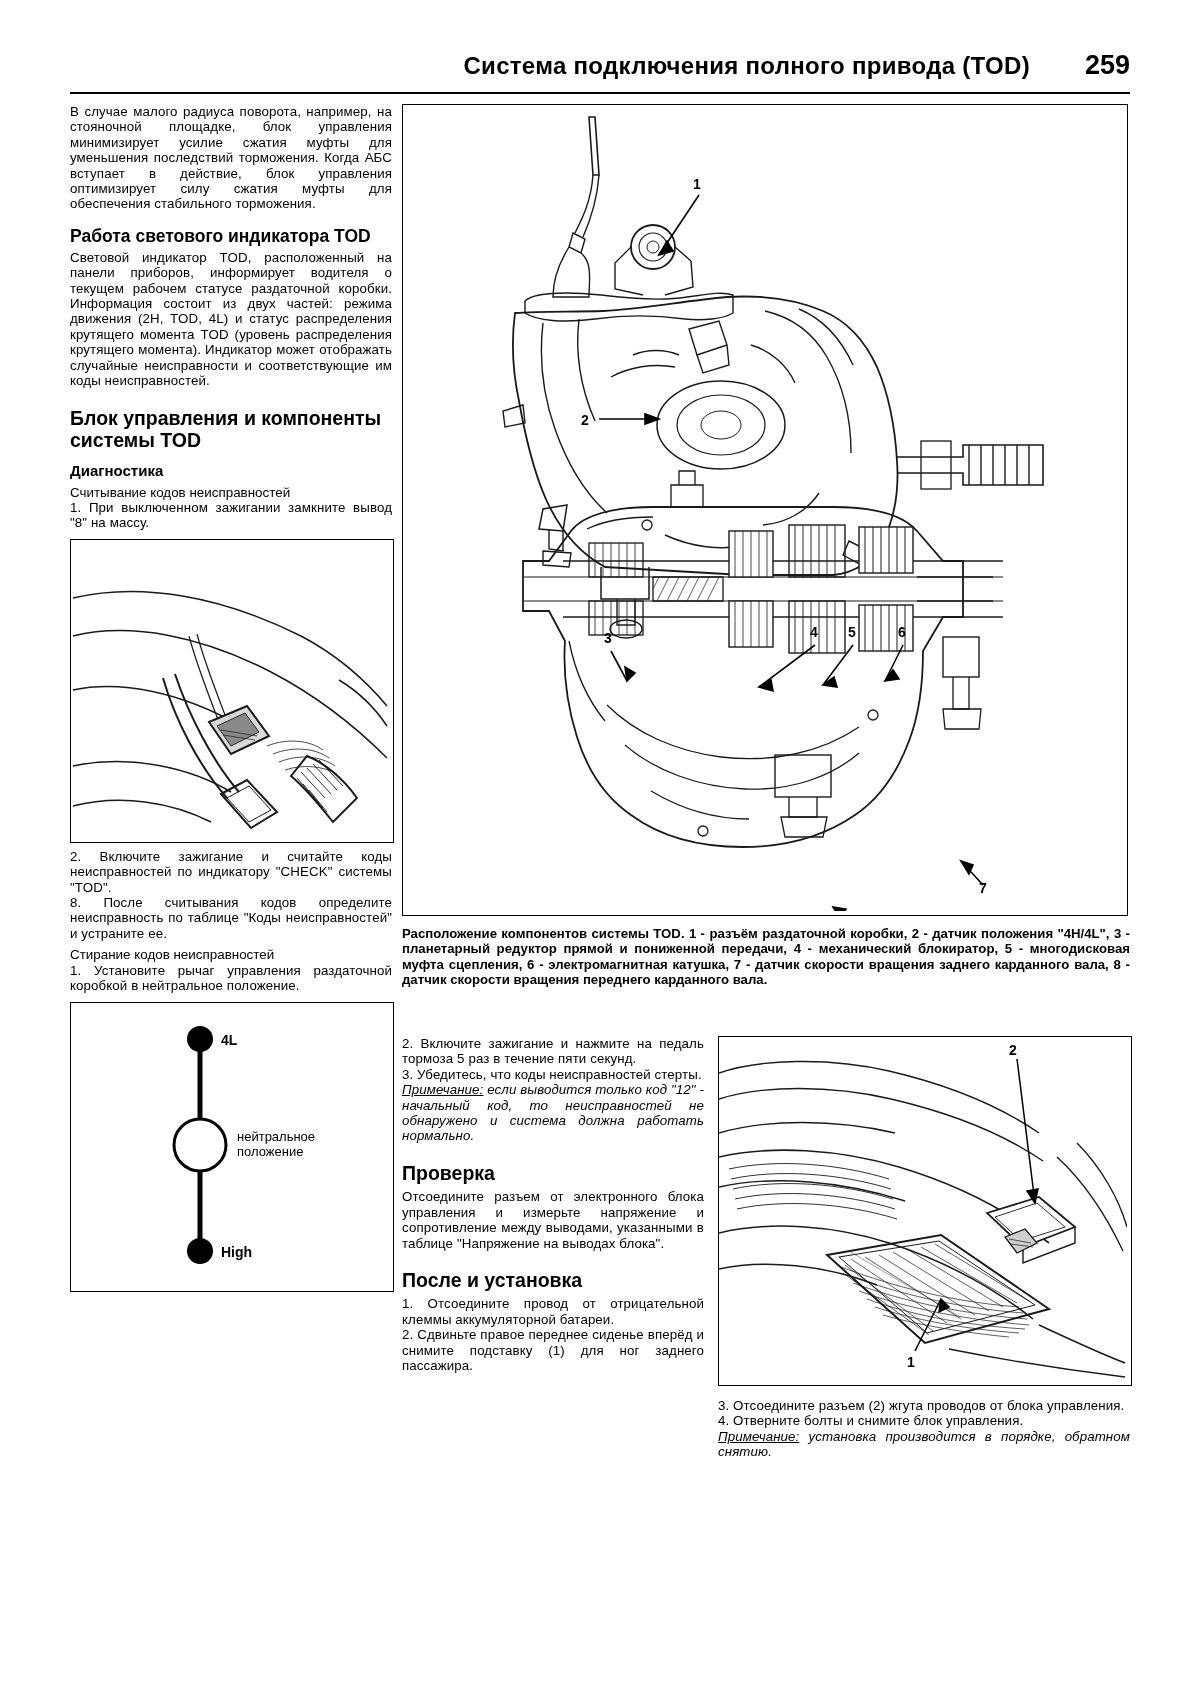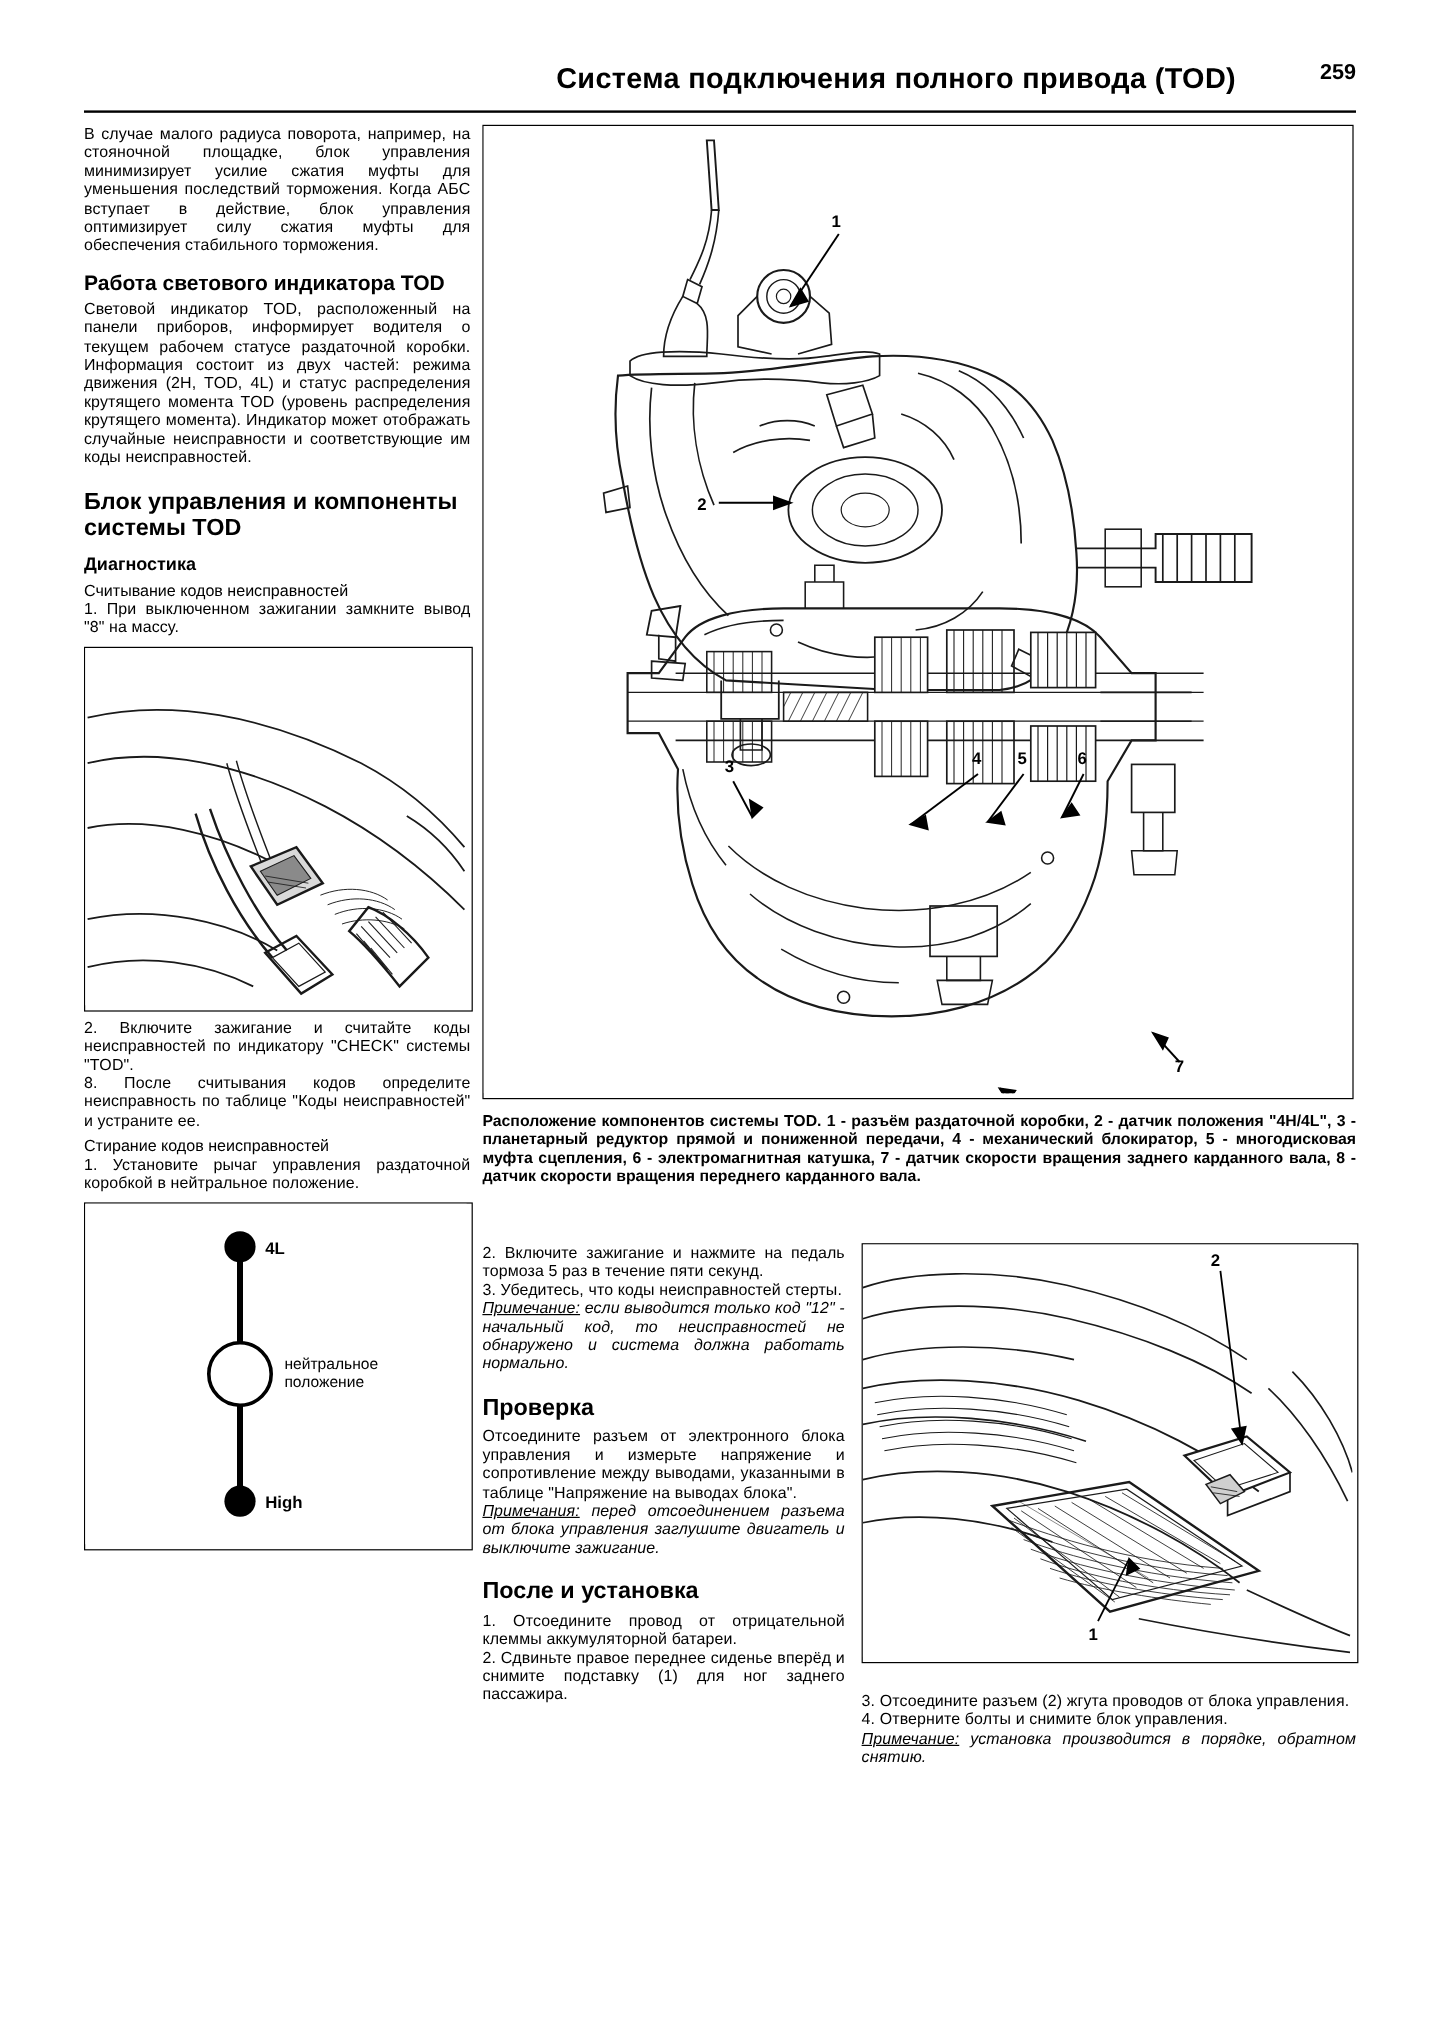--- a/index.html
+++ b/index.html
@@ -18,21 +18,21 @@
   .header {
     position:absolute; left:70px; top:52px; width:1060px; height:40px;
   }
   .header-title {
     position:absolute; right:100px; top:0;
     font-size:24px; font-weight:bold; letter-spacing:0.3px;
     white-space:nowrap;
   }
   .header-page {
     position:absolute; right:0; top:-2px;
-    font-size:18px; font-weight:bold;
+    font-size:27px; font-weight:bold;
   }
   .header-rule {
     position:absolute; left:70px; top:92px; width:1060px; height:2px;
     background:#000;
   }
   
   .col-left {
     position:absolute; left:70px; top:104px; width:322px;
   }
   p.body {
@@ -81,21 +81,21 @@
   
   #fig-shift { margin-top:8px; width:322px; height:288px; }
 
   
   #fig-pedal { margin-top:8px; width:322px; height:302px; }
 
   
   #fig-seat { position:absolute; left:718px; top:1036px; width:412px; height:348px; }
 
   .col-right-lower { position:absolute; left:402px; top:1036px; width:302px; }
-  .col-right-lower2 { position:absolute; left:718px; top:1398px; width:412px;margin-top:12px; }
+  .col-right-lower2 { position:absolute; left:718px; top:1398px; width:412px; }
 
   svg { display:block; }
   .lbl { font-family:"Liberation Sans", sans-serif; font-size:14px; font-weight:bold; }
   .lblsm { font-family:"Liberation Sans", sans-serif; font-size:13px; }
 </style>
 </head>
 <body>
 
 <div class="page">
 
@@ -421,21 +421,20 @@
     <div style="height:10px;"></div>
     <div class="caption">Расположение компонентов системы TOD. 1 - разъём раздаточной коробки, 2 - датчик положения "4H/4L", 3 - планетарный редуктор прямой и пониженной передачи, 4 - механический блокиратор, 5 - многодисковая муфта сцепления, 6 - электромагнитная катушка, 7 - датчик скорости вращения заднего карданного вала, 8 - датчик скорости вращения переднего карданного вала.</div>
   </div>
 
   <div class="col-right-lower">
     <p class="body">2. Включите зажигание и нажмите на педаль тормоза 5 раз в течение пяти секунд.</p>
     <p class="body">3. Убедитесь, что коды неисправностей стерты.</p>
     <p class="body note"><u>Примечание:</u><span> если выводится только код "12" - начальный код, то неисправностей не обнаружено и система должна работать нормально.</span></p>
     <h2 class="sec big">Проверка</h2>
     <p class="body">Отсоедините разъем от электронного блока управления и измерьте напряжение и сопротивление между выводами, указанными в таблице "Напряжение на выводах блока".</p>
-    <p class="body note"><u>Примечания:</u><span> перед отсоединением разъема от блока управления заглушите двигатель и выключите зажигание.</span></p>
     <h2 class="sec big">После и установка</h2>
     <p class="body">1. Отсоедините провод от отрицательной клеммы аккумуляторной батареи.</p>
     <p class="body">2. Сдвиньте правое переднее сиденье вперёд и снимите подставку (1) для ног заднего пассажира.</p>
   </div>
 
   <div class="figbox" id="fig-seat">
     <svg width="408" height="344" viewBox="0 0 408 344">
       <rect x="0" y="0" width="408" height="344" fill="#fff"></rect>
       <g stroke="#1a1a1a" fill="none" stroke-width="1.4">
 

